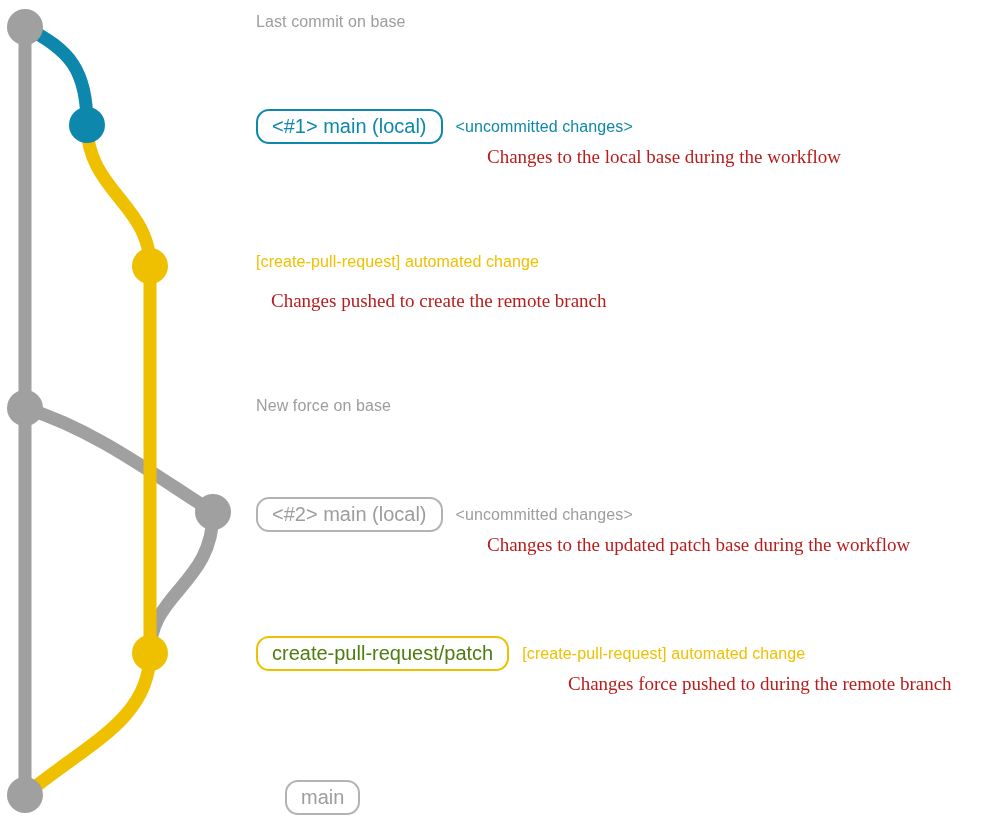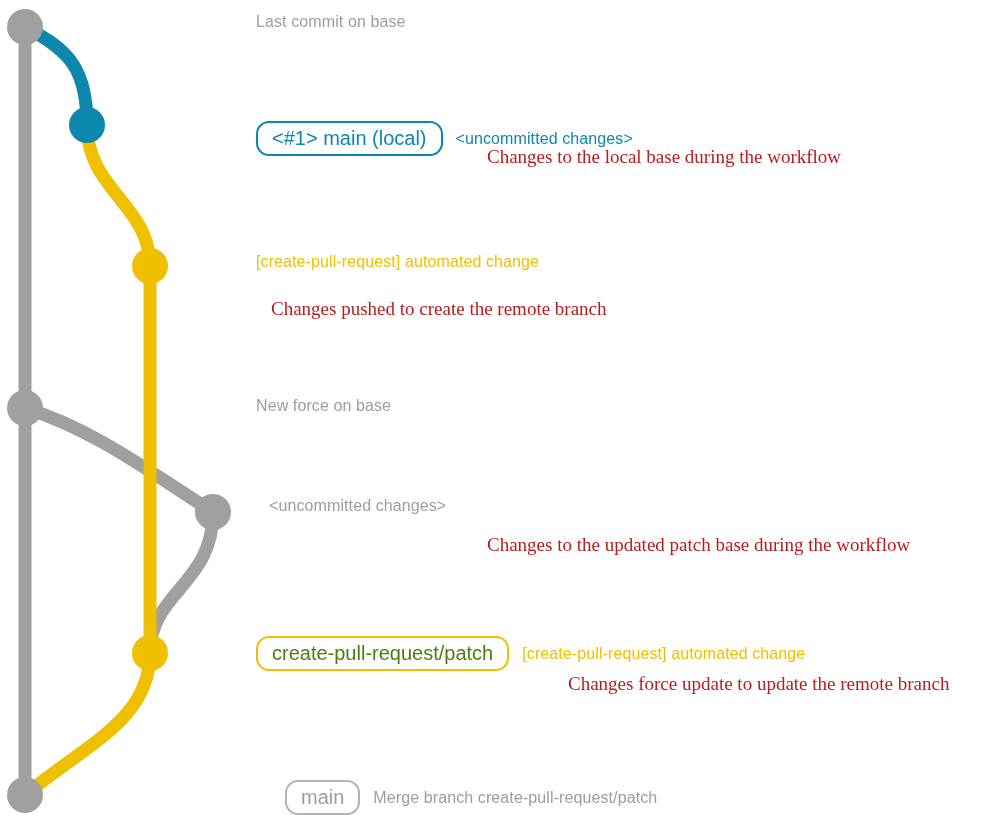--- a/index.html
+++ b/index.html
@@ -100,46 +100,46 @@
   <circle cx="25" cy="408" r="18" fill="#a0a0a0"></circle>
   <circle cx="213" cy="512" r="18" fill="#a0a0a0"></circle>
   <circle cx="150" cy="653" r="18" fill="#efc000"></circle>
   <circle cx="25" cy="795" r="18" fill="#a0a0a0"></circle>
 </svg>
 
 <div class="row" style="left:256px; top:13px;">
   <span class="plain-title title-gray">Last commit on base</span>
 </div>
 
-<div class="row" style="left:256px; top:109px;margin-top:12px;">
+<div class="row" style="left:256px; top:109px;">
   <span class="badge badge-blue">&lt;#1&gt; main (local)</span>
   <span class="badge-gap"></span>
   <span class="plain-title title-blue">&lt;uncommitted changes&gt;</span>
 </div>
 <div class="subdesc" style="left:487px; top:146px;">Changes to the local base during the workflow</div>
 
 <div class="row" style="left:256px; top:253px;">
   <span class="plain-title title-yellow">[create-pull-request] automated change</span>
 </div>
-<div class="subdesc" style="left:271px; top:290px;margin-top:8px;">Changes pushed to create the remote branch</div>
+<div class="subdesc" style="left:271px; top:290px;">Changes pushed to create the remote branch</div>
 
 <div class="row" style="left:256px; top:397px;">
   <span class="plain-title title-gray">New force on base</span>
 </div>
 
 <div class="row" style="left:256px; top:497px;">
+  <span class="badge badge-gray">&lt;#2&gt; main (local)</span>
   <span class="badge-gap"></span>
   <span class="plain-title title-gray">&lt;uncommitted changes&gt;</span>
 </div>
 <div class="subdesc" style="left:487px; top:534px;">Changes to the updated patch base during the workflow</div>
 
 <div class="row" style="left:256px; top:636px;">
   <span class="badge badge-yellow">create-pull-request/patch</span>
   <span class="badge-gap"></span>
   <span class="plain-title title-yellow">[create-pull-request] automated change</span>
 </div>
-<div class="subdesc" style="left:568px; top:673px;">Changes force update to update the remote branch</div>
+<div class="subdesc" style="left:568px; top:673px;">Changes force pushed to during the remote branch</div>
 
 <div class="row" style="left:256px; top:780px;padding-left:29px;">
   <span class="badge badge-gray">main</span>
   <span class="badge-gap"></span>
-  <span class="plain-title title-gray">Merge branch create-pull-request/patch</span>
 </div>
 
 </body></html>

